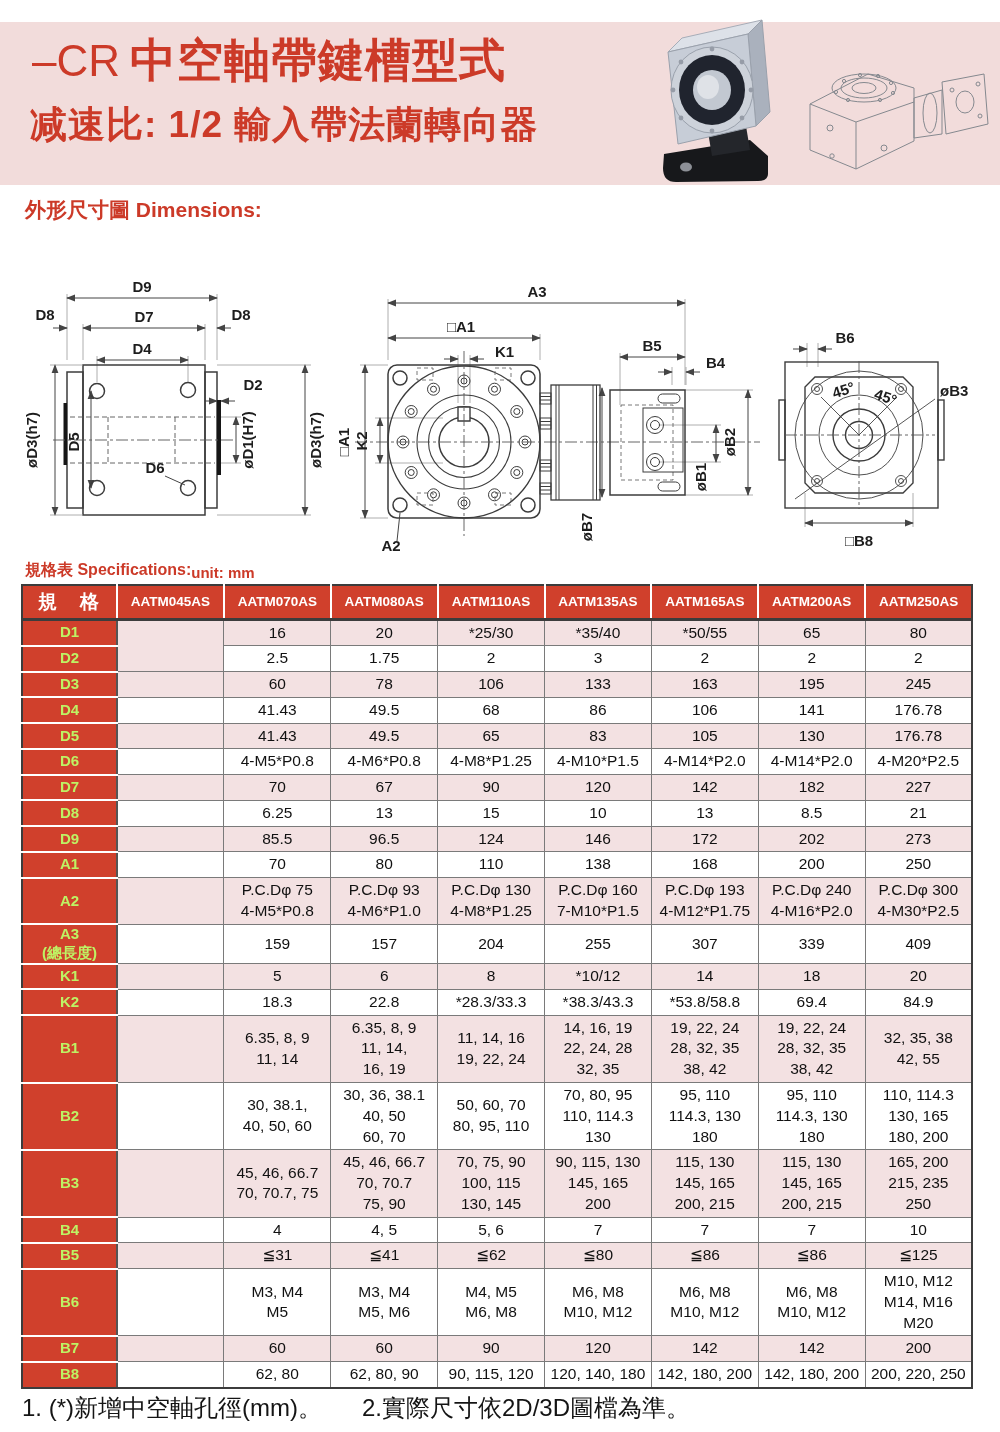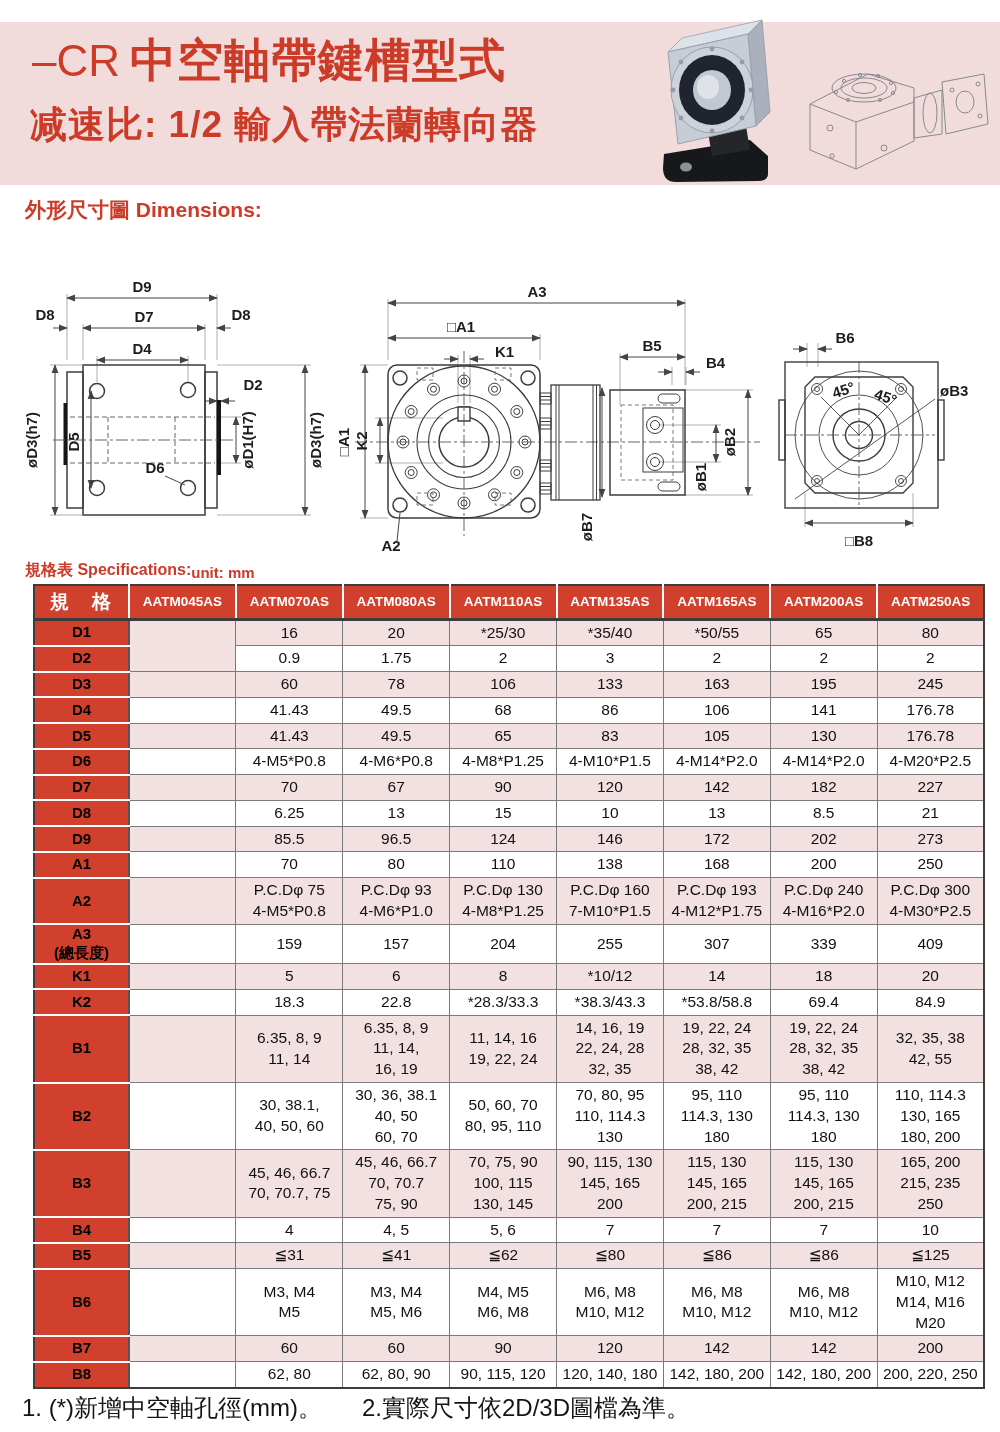--- a/index.html
+++ b/index.html
@@ -18,27 +18,27 @@
   .t2{font-size:37px;font-weight:bold;margin-top:8px;letter-spacing:1px;}
   .photo{position:absolute;left:650px;top:4px;}
   .wire{position:absolute;left:792px;top:46px;}
   .dim-heading{position:absolute;left:25px;top:196px;font-size:21px;font-weight:bold;color:var(--accent-red);}
   .drawings{position:absolute;left:0;top:230px;width:1000px;height:332px;}
   .drawings svg{position:absolute;overflow:visible;}
   svg text.dl{font-size:15px;font-weight:600;fill:#1d1d1d;font-family:"Liberation Sans","DejaVu Sans",sans-serif;}
   .specs-bar{position:absolute;left:25px;top:560px;width:952px;display:flex;align-items:flex-end;color:var(--accent-red);}
   .specs-bar .sh{font-size:16px;font-weight:bold;}
   .specs-bar .un{font-size:15px;font-weight:bold;}
-  table#spec-table{position:absolute;left:33px;top:584px;width:952px;border-collapse:collapse;table-layout:fixed;border:2px solid var(--line);}
+  table#spec-table{position:absolute;left:21px;top:584px;width:952px;border-collapse:collapse;table-layout:fixed;border:2px solid var(--line);}
   #spec-table th{background:var(--table-red);color:#fff;font-weight:bold;font-size:13.5px;height:34px;
     border:2px solid #fff;border-top:2px solid var(--line);border-bottom:3px solid var(--line);}
   #spec-table th:first-child{border-left:2px solid var(--line);font-size:19px;letter-spacing:2px;}
   #spec-table th:last-child{border-right:2px solid var(--line);text-align:center;}
   #spec-table td{text-align:center;vertical-align:middle;}
-  #spec-table td.lbl{background:var(--table-red);color:#000000;font-weight:bold;font-size:15px;line-height:1.25;white-space:pre-line;
+  #spec-table td.lbl{background:var(--table-red);color:#bef264;font-weight:bold;font-size:15px;line-height:1.25;white-space:pre-line;
     border:2px solid #fff;border-left:2px solid var(--line);border-right:2px solid #555;}
   #spec-table td.data{border:1px solid var(--thin);font-size:15.5px;color:#111;line-height:1.34;white-space:pre-line;height:25px;padding:2px 1px;}
   #spec-table tr.pink td.data{background:var(--row-pink);}
   #spec-table tr.white td.data{background:#ffffff;}
   #spec-table td.data.pinkcell{background:var(--row-pink) !important;}
   #spec-table tbody tr:last-child td{border-bottom:2px solid var(--line);}
   .footnotes{position:absolute;left:22px;top:1392px;width:990px;display:flex;gap:40px;font-size:24px;color:#141414;white-space:nowrap;}
 </style>
 </head>
 <body>
@@ -393,21 +393,21 @@
         <td class="data">16</td>
         <td class="data">20</td>
         <td class="data">*25/30</td>
         <td class="data">*35/40</td>
         <td class="data">*50/55</td>
         <td class="data">65</td>
         <td class="data">80</td>
       </tr>
       <tr class="white">
         <td class="lbl">D2</td>
-        <td class="data">0.9</td>
+        <td class="data">2.5</td>
         <td class="data">1.75</td>
         <td class="data">2</td>
         <td class="data">3</td>
         <td class="data">2</td>
         <td class="data">2</td>
         <td class="data">2</td>
       </tr>
       <tr class="pink">
         <td class="lbl">D3</td>
         <td class="data"></td>

